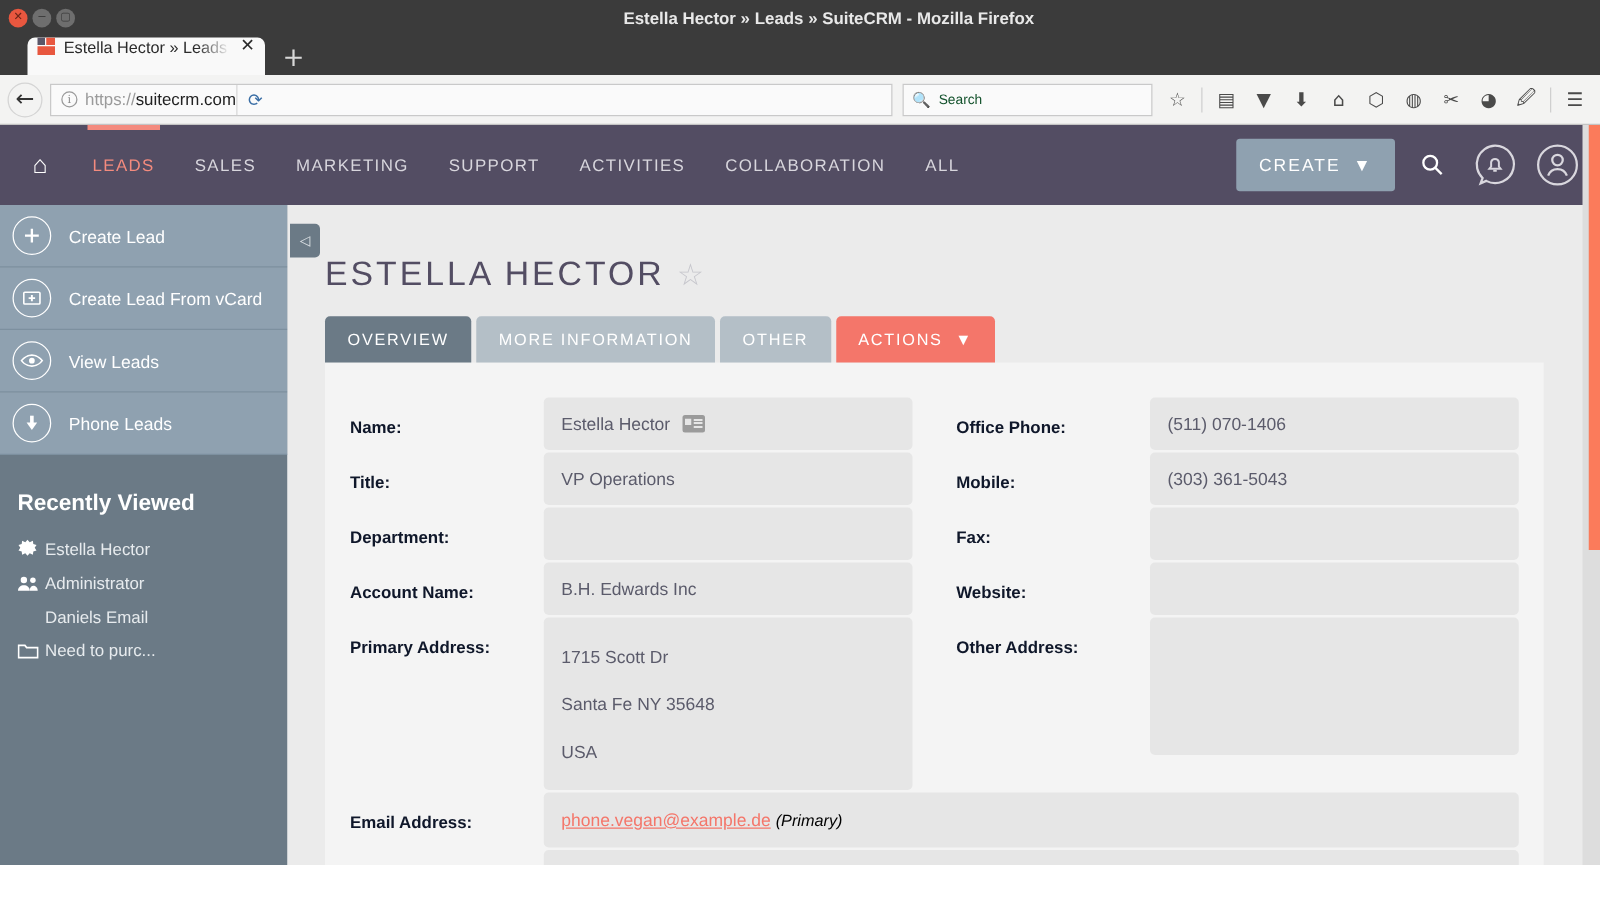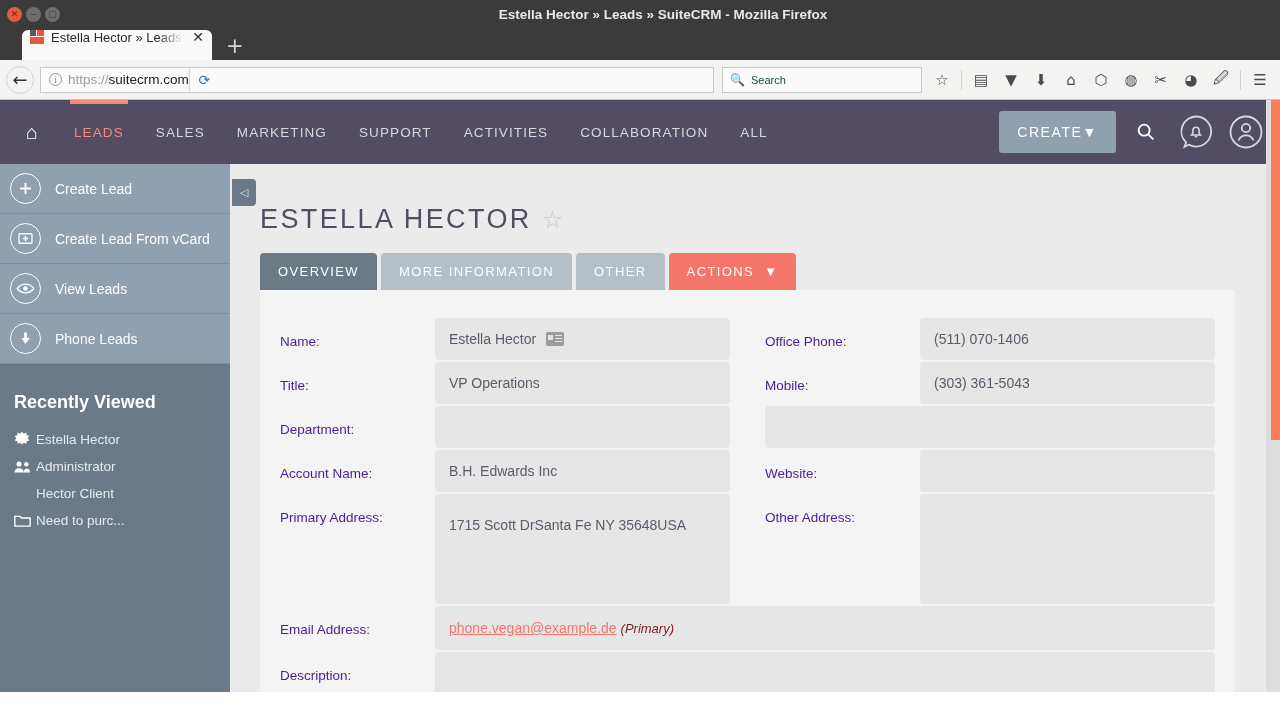--- a/index.html
+++ b/index.html
@@ -92,21 +92,21 @@
     color:#d8d6dd; font-size:13.5px; letter-spacing:1.1px; padding: 0 16px;
     height:64px; display:flex; align-items:center; position:relative;
   }
   .crm-menu-item.active { color:#f48b7e; }
   .crm-menu-item.active::before {
     content:""; position:absolute; top:0; left:12px; right:12px; height:4px; background:#f48b7e;
   }
   .crm-nav-right { margin-left:auto; display:flex; align-items:center; padding-right:14px; gap:10px; }
   .create-btn {
     background:#8fa1b0; color:#fff; font-size:14px; letter-spacing:1.6px;
-    padding: 13px 18px; border-radius:3px; display:flex; align-items:center; 
+    padding: 13px 18px; border-radius:3px; display:flex; align-items:center; gap:10px;
   }
   .crm-icon-btn { width:40px; height:40px; display:flex; align-items:center; justify-content:center; color:#fff; }
 
   
   .crm-body { display:flex; height: 528px; position:relative;border-radius:12px; }
   .sidebar { width:230px; background:#6b7a86; flex:none; position:relative; }
   .sb-action {
     height:50px; display:flex; align-items:center; padding-left:10px;
     background:#8fa1b0; border-bottom:1px solid #7d909f; color:#fff;
   }
@@ -142,40 +142,40 @@
   .tab.unsel { background:#b4bfc7; }
   .tab.actions { background:#f4766a; display:flex; align-items:center; gap:10px; }
 
   .panel {
     background:#f4f4f4; margin-left:30px; margin-right:45px; padding: 28px 20px 0 20px;
     height: 100%;
   }
   .row { display:flex; gap: 35px; margin-bottom: 2px; }
   .cell { flex:1; display:flex; align-items:flex-start; }
   .flabel {
-    width:155px; flex:none; font-size:13.5px; color:#4c1d95; font-weight:normal;
+    width:155px; flex:none; font-size:13.5px; color:#0f172a; font-weight:bold;
     padding-top: 16px;
   }
   .fvalue {
     flex:1; background:#e6e6e6; border-radius:4px; min-height:42px;
     font-size:14px; color:#5b5b6b; padding: 12px 14px;
     display:flex; align-items:center; gap:10px;
   }
-  .fvalue.tall { min-height:110px; flex-direction:row; align-items:flex-start; gap:0; padding-top:12px;}
+  .fvalue.tall { min-height:110px; flex-direction:column; align-items:flex-start; gap:0; padding-top:12px;}
   .fvalue.tall div { line-height: 38px; }
   .vcard-ico {
     width:18px; height:14px; background:#9b9b9b; border-radius:2px; position:relative; flex:none;
   }
   .vcard-ico::before { content:""; position:absolute; left:2px; top:3px; width:5px; height:5px; background:#e6e6e6; }
   .vcard-ico::after {
     content:""; position:absolute; left:9px; top:3px; width:7px; height:8px;
     background: repeating-linear-gradient(to bottom, #e6e6e6 0 1.5px, transparent 1.5px 3px);
   }
   .email-link { color:#f4766a; font-size:14px; }
-  .email-primary { color:#7f1d1d; font-size:13px; font-style:italic; margin-left:4px; }
+  .email-primary { color:#000000; font-size:13px; font-style:italic; margin-left:4px; }
   .fvalue.email { min-height:44px; }
 
   
   .crm-scroll {
     position:absolute; right:0; top:0; width:14px; height:592px; background:#dddddd;
   }
   .crm-scroll-thumb {
     position:absolute; right:0; top:0; width:9px; background:#fb7b5b; border-radius:0;
   }
 </style>
@@ -334,21 +334,21 @@
             <circle cx="6" cy="4" r="3"></circle>
               <circle cx="14.5" cy="4.2" r="2.6"></circle>
             <path d="M0.5 14c0-3.2 2.5-5 5.5-5s5.5 1.8 5.5 5z"></path>
               <path d="M11.5 14c0-2.8 1.6-4.6 3.5-4.6S19 11.2 19 14z"></path>
           </svg>
         </span>
         <span>Administrator</span>
       </div>
       <div class="sb-recent-item">
         <span class="sb-recent-ico"></span>
-        <span>Hector Client</span>
+        <span>Daniels Email</span>
       </div>
       <div class="sb-recent-item">
         <span class="sb-recent-ico">
           <svg width="17" height="14" viewBox="0 0 20 16" fill="none" stroke="#fff" stroke-width="1.6">
             <path d="M1 14V2.5h6l1.6 2H19V14z"></path>
           </svg>
         </span>
         <span>Need to purc...</span>
       </div>
 
@@ -398,20 +398,21 @@
             <div class="fvalue">(303) 361-5043</div>
           </div>
         </div>
 
         <div class="row">
           <div class="cell">
             <div class="flabel">Department:</div>
             <div class="fvalue"></div>
           </div>
           <div class="cell">
+            <div class="flabel">Fax:</div>
             <div class="fvalue"></div>
           </div>
         </div>
 
         <div class="row">
           <div class="cell">
             <div class="flabel">Account Name:</div>
             <div class="fvalue">B.H. Edwards Inc</div>
           </div>
           <div class="cell">

